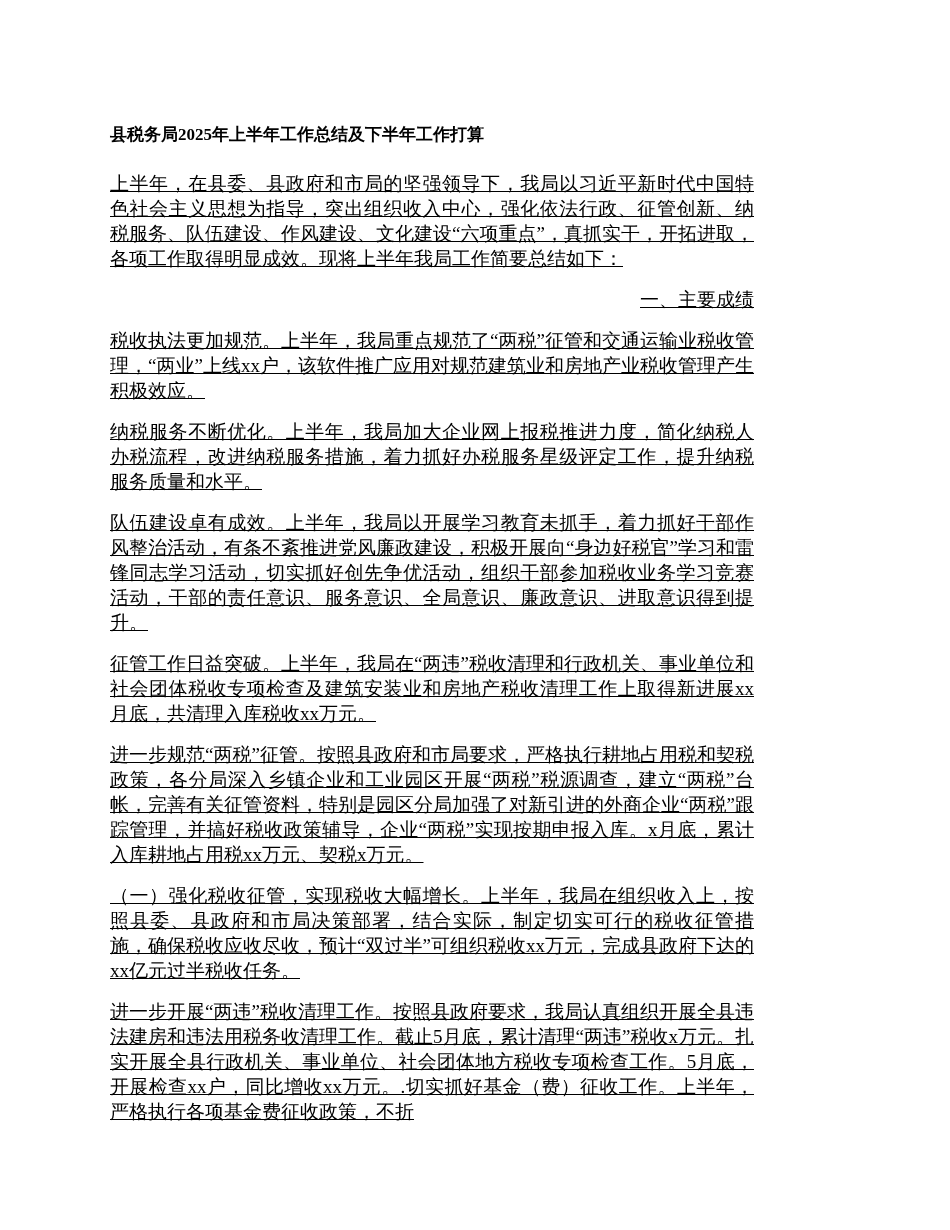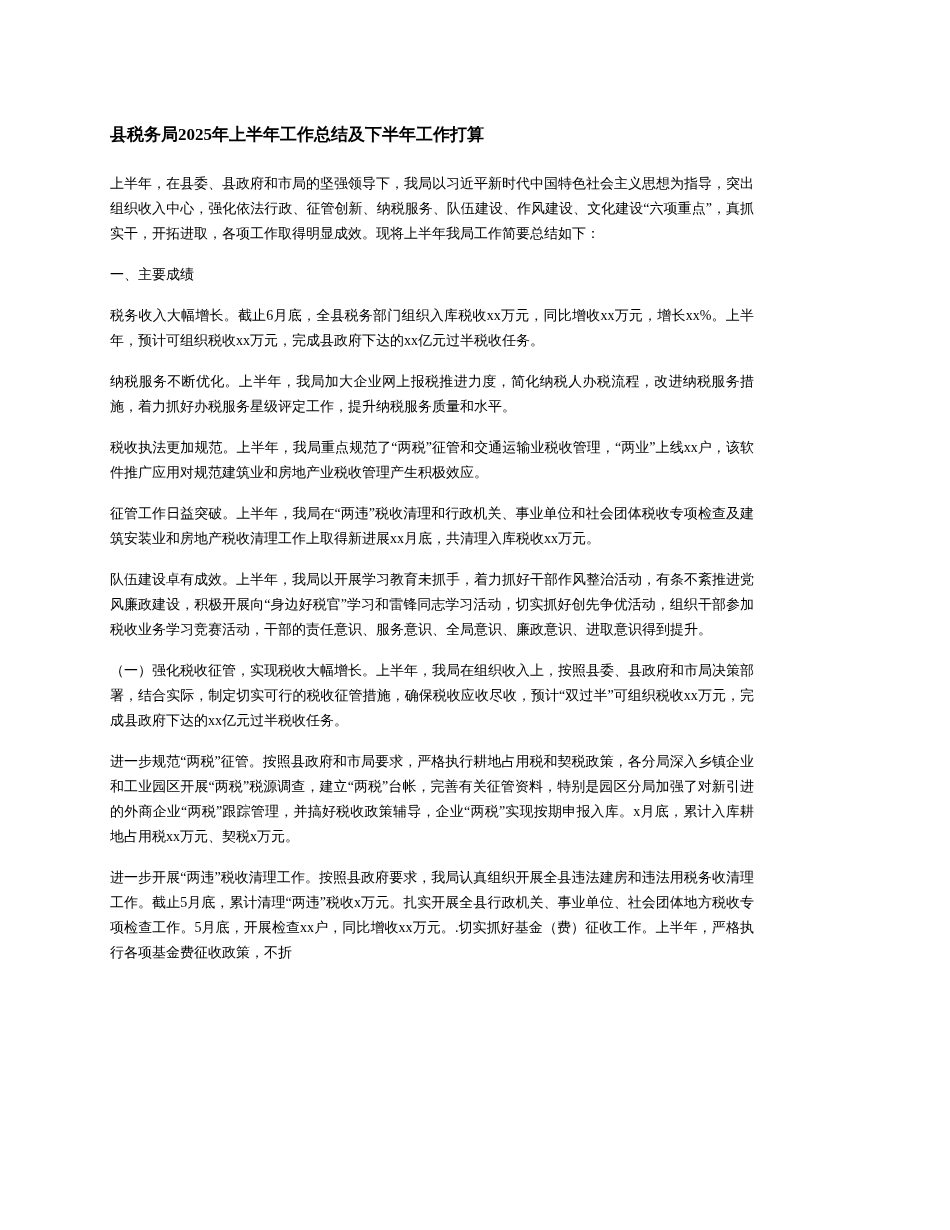--- a/index.html
+++ b/index.html
@@ -17,42 +17,42 @@
     font-family: "Liberation Serif", "DejaVu Serif", serif;
   }
   .doc-title {
     font-size: 17px;
     font-weight: bold;
     line-height: 25px;
     margin: 0 0 24px 0;
     text-align: left;
   }
   .para {
-    font-size: 14px;
+    font-size: 19px;
     line-height: 25px;
     margin: 0 0 16px 0;
     text-align: justify;
     text-justify: inter-ideograph;
     word-break: break-all;
+    text-decoration: underline;
   }
   .para.heading {
-    text-align: left;
+    text-align: right;
     margin: 0 0 16px 0;
   }
 </style>
 </head>
 <body>
 
 <div class="page">
   <h1 class="doc-title">县税务局2025年上半年工作总结及下半年工作打算</h1>
   <div class="doc-body" id="doc-body">
       <p class="para body">上半年，在县委、县政府和市局的坚强领导下，我局以习近平新时代中国特色社会主义思想为指导，突出组织收入中心，强化依法行政、征管创新、纳税服务、队伍建设、作风建设、文化建设“六项重点”，真抓实干，开拓进取，各项工作取得明显成效。现将上半年我局工作简要总结如下：</p>
       <p class="para heading">一、主要成绩</p>
-      <p class="para body">税务收入大幅增长。截止6月底，全县税务部门组织入库税收xx万元，同比增收xx万元，增长xx%。上半年，预计可组织税收xx万元，完成县政府下达的xx亿元过半税收任务。</p>
+      <p class="para body">税收执法更加规范。上半年，我局重点规范了“两税”征管和交通运输业税收管理，“两业”上线xx户，该软件推广应用对规范建筑业和房地产业税收管理产生积极效应。</p>
       <p class="para body">纳税服务不断优化。上半年，我局加大企业网上报税推进力度，简化纳税人办税流程，改进纳税服务措施，着力抓好办税服务星级评定工作，提升纳税服务质量和水平。</p>
-      <p class="para body">税收执法更加规范。上半年，我局重点规范了“两税”征管和交通运输业税收管理，“两业”上线xx户，该软件推广应用对规范建筑业和房地产业税收管理产生积极效应。</p>
+      <p class="para body">队伍建设卓有成效。上半年，我局以开展学习教育未抓手，着力抓好干部作风整治活动，有条不紊推进党风廉政建设，积极开展向“身边好税官”学习和雷锋同志学习活动，切实抓好创先争优活动，组织干部参加税收业务学习竞赛活动，干部的责任意识、服务意识、全局意识、廉政意识、进取意识得到提升。</p>
       <p class="para body">征管工作日益突破。上半年，我局在“两违”税收清理和行政机关、事业单位和社会团体税收专项检查及建筑安装业和房地产税收清理工作上取得新进展xx月底，共清理入库税收xx万元。</p>
-      <p class="para body">队伍建设卓有成效。上半年，我局以开展学习教育未抓手，着力抓好干部作风整治活动，有条不紊推进党风廉政建设，积极开展向“身边好税官”学习和雷锋同志学习活动，切实抓好创先争优活动，组织干部参加税收业务学习竞赛活动，干部的责任意识、服务意识、全局意识、廉政意识、进取意识得到提升。</p>
+      <p class="para body">进一步规范“两税”征管。按照县政府和市局要求，严格执行耕地占用税和契税政策，各分局深入乡镇企业和工业园区开展“两税”税源调查，建立“两税”台帐，完善有关征管资料，特别是园区分局加强了对新引进的外商企业“两税”跟踪管理，并搞好税收政策辅导，企业“两税”实现按期申报入库。x月底，累计入库耕地占用税xx万元、契税x万元。</p>
       <p class="para body">（一）强化税收征管，实现税收大幅增长。上半年，我局在组织收入上，按照县委、县政府和市局决策部署，结合实际，制定切实可行的税收征管措施，确保税收应收尽收，预计“双过半”可组织税收xx万元，完成县政府下达的xx亿元过半税收任务。</p>
-      <p class="para body">进一步规范“两税”征管。按照县政府和市局要求，严格执行耕地占用税和契税政策，各分局深入乡镇企业和工业园区开展“两税”税源调查，建立“两税”台帐，完善有关征管资料，特别是园区分局加强了对新引进的外商企业“两税”跟踪管理，并搞好税收政策辅导，企业“两税”实现按期申报入库。x月底，累计入库耕地占用税xx万元、契税x万元。</p>
       <p class="para body">进一步开展“两违”税收清理工作。按照县政府要求，我局认真组织开展全县违法建房和违法用税务收清理工作。截止5月底，累计清理“两违”税收x万元。扎实开展全县行政机关、事业单位、社会团体地方税收专项检查工作。5月底，开展检查xx户，同比增收xx万元。.切实抓好基金（费）征收工作。上半年，严格执行各项基金费征收政策，不折</p>
     </div>
 </div>
 
 </body></html>

